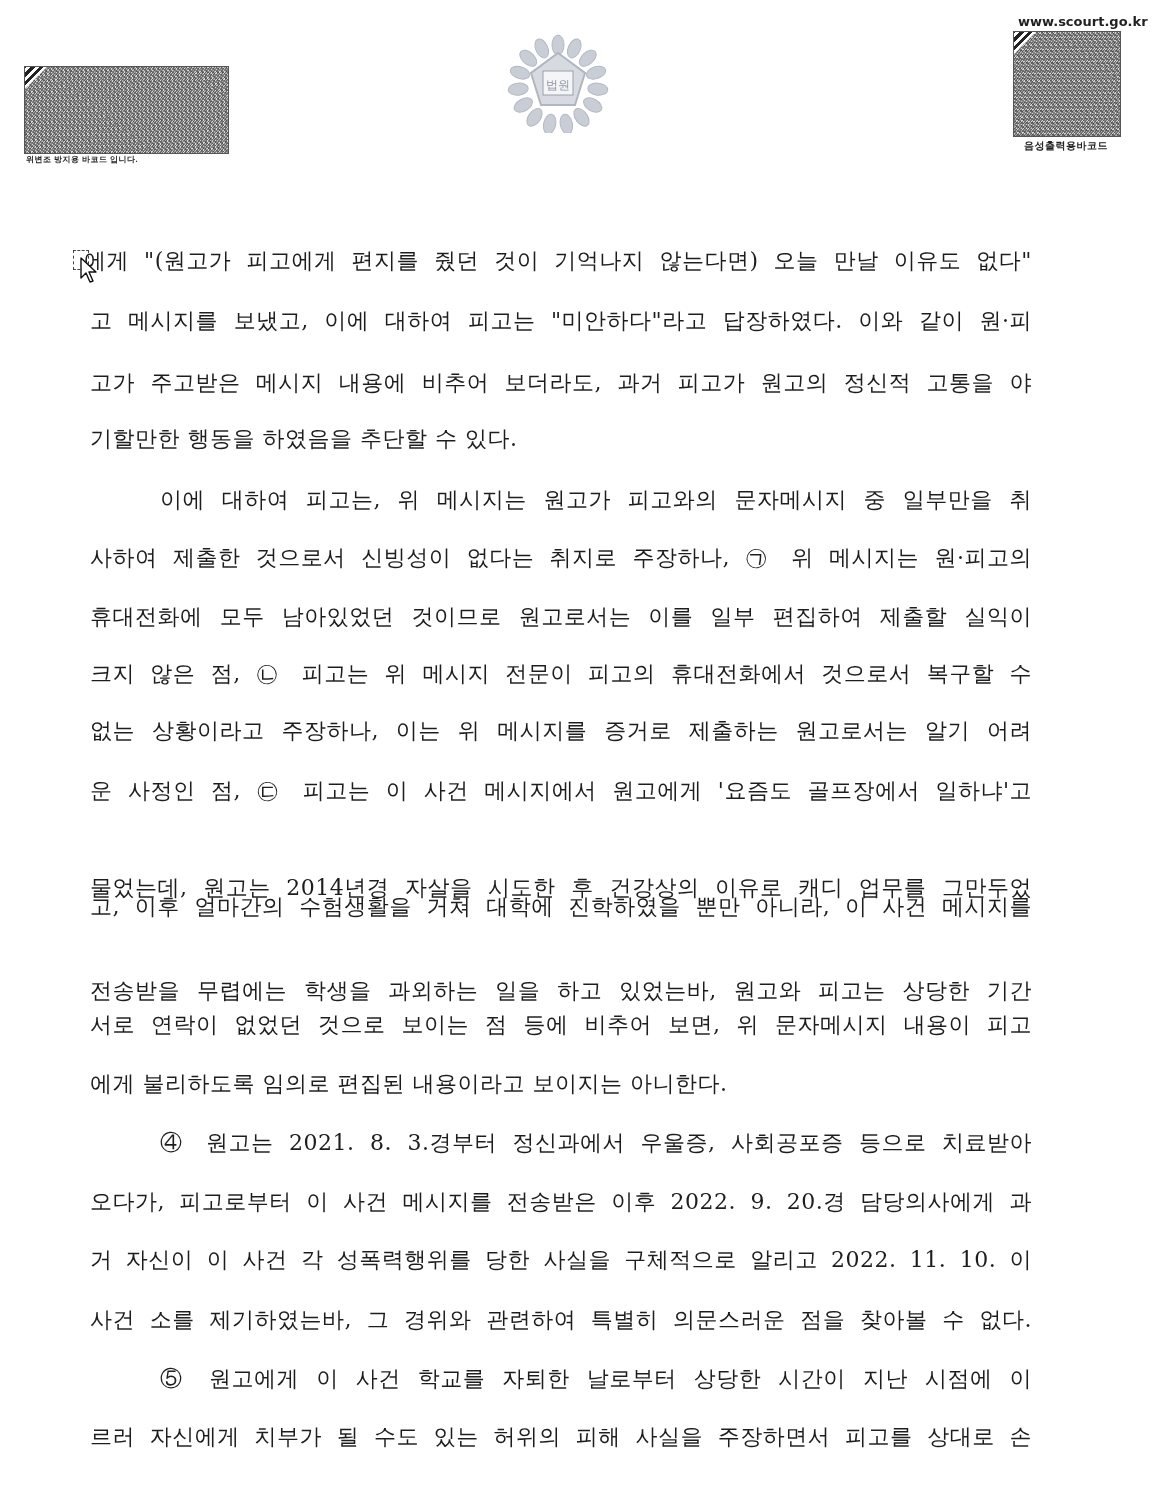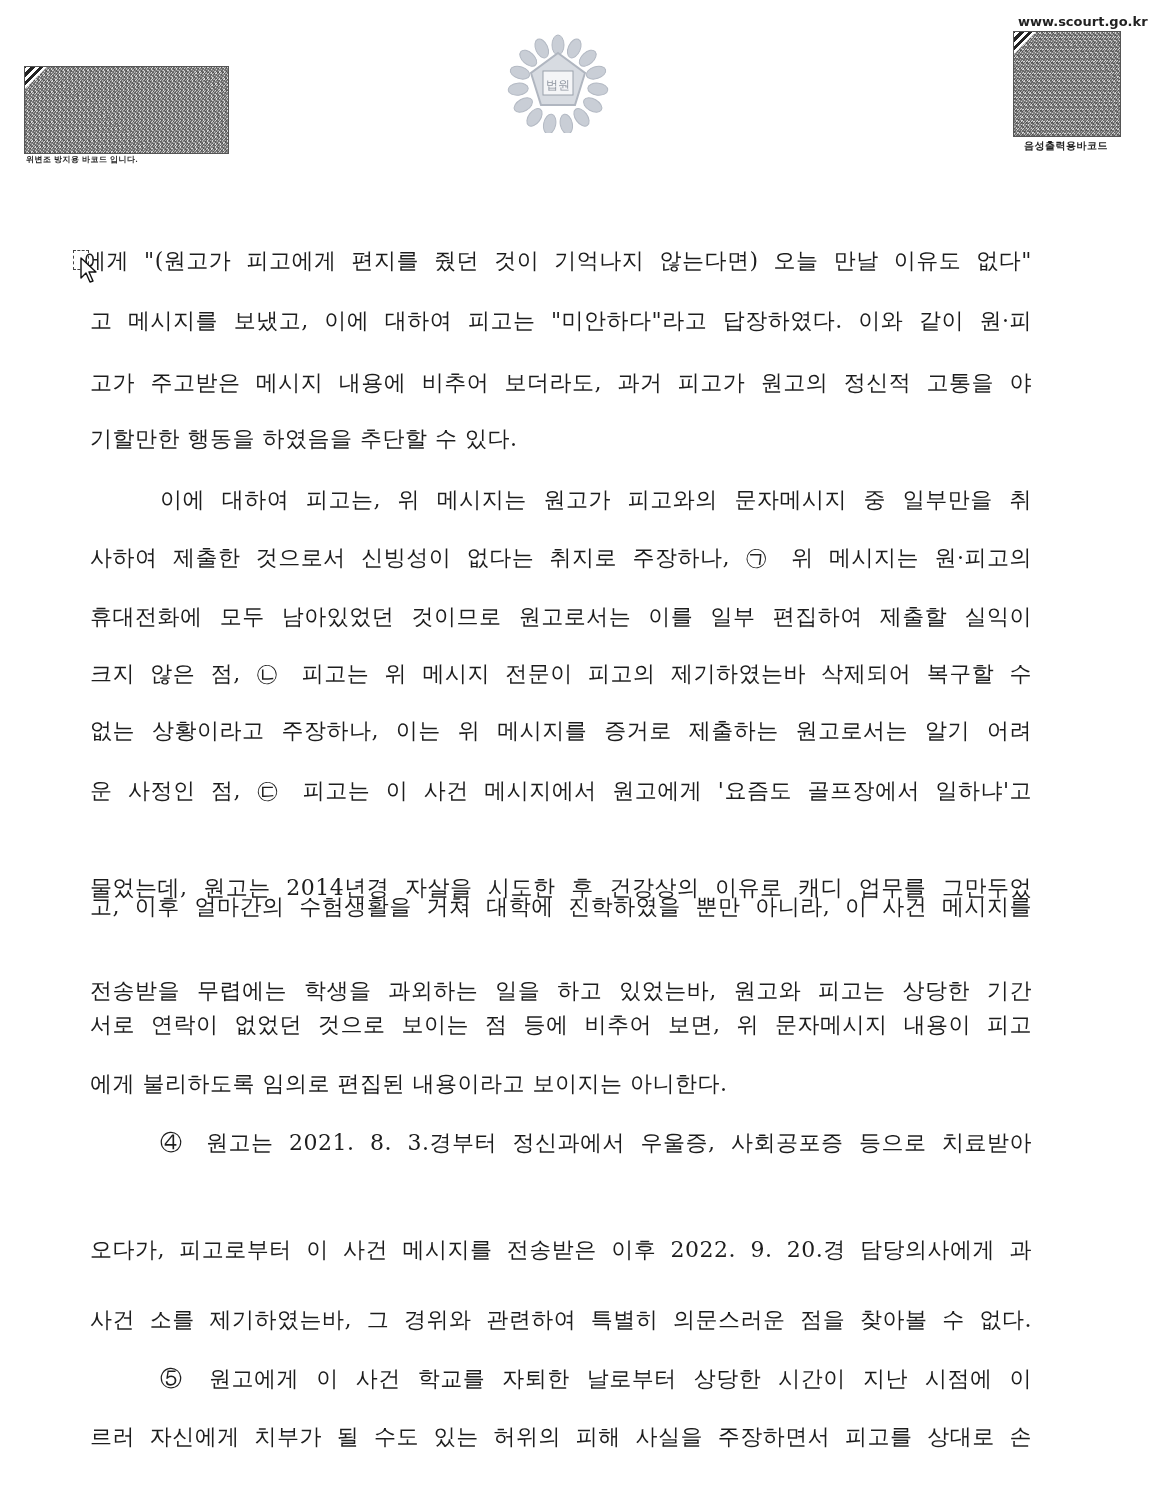--- a/index.html
+++ b/index.html
@@ -120,31 +120,32 @@
   <div class="barcode-right-caption">음성출력용바코드</div>
 
   <div class="text-line first" style="top:246px">에게 "(원고가 피고에게 편지를 줬던 것이 기억나지 않는다면) 오늘 만날 이유도 없다"</div>
   <div class="text-line" style="top:306px">고 메시지를 보냈고, 이에 대하여 피고는 "미안하다"라고 답장하였다. 이와 같이 원·피</div>
   <div class="text-line" style="top:368px">고가 주고받은 메시지 내용에 비추어 보더라도, 과거 피고가 원고의 정신적 고통을 야</div>
   <div class="text-line last" style="top:424px">기할만한 행동을 하였음을 추단할 수 있다.</div>
 
   <div class="text-line indent" style="top:485px">이에 대하여 피고는, 위 메시지는 원고가 피고와의 문자메시지 중 일부만을 취</div>
   <div class="text-line" style="top:543px">사하여 제출한 것으로서 신빙성이 없다는 취지로 주장하나, ㉠ 위 메시지는 원·피고의</div>
   <div class="text-line" style="top:602px">휴대전화에 모두 남아있었던 것이므로 원고로서는 이를 일부 편집하여 제출할 실익이</div>
-  <div class="text-line" style="top:659px">크지 않은 점, ㉡ 피고는 위 메시지 전문이 피고의 제기하였는바 삭제되어 복구할 수</div>
+  <div class="text-line" style="top:659px">크지 않은 점, ㉡ 피고는 위 메시지 전문이 피고의 휴대전화에서 것으로서 복구할 수</div>
   <div class="text-line" style="top:716px">없는 상황이라고 주장하나, 이는 위 메시지를 증거로 제출하는 원고로서는 알기 어려</div>
   <div class="text-line" style="top:776px">운 사정인 점, ㉢ 피고는 이 사건 메시지에서 원고에게 '요즘도 골프장에서 일하냐'고</div>
   <div class="text-line" style="top:873px">물었는데, 원고는 2014년경 자살을 시도한 후 건강상의 이유로 캐디 업무를 그만두었</div>
   <div class="text-line" style="top:892px">고, 이후 얼마간의 수험생활을 거쳐 대학에 진학하였을 뿐만 아니라, 이 사건 메시지를</div>
   <div class="text-line" style="top:976px">전송받을 무렵에는 학생을 과외하는 일을 하고 있었는바, 원고와 피고는 상당한 기간</div>
   <div class="text-line" style="top:1010px">서로 연락이 없었던 것으로 보이는 점 등에 비추어 보면, 위 문자메시지 내용이 피고</div>
   <div class="text-line last" style="top:1069px">에게 불리하도록 임의로 편집된 내용이라고 보이지는 아니한다.</div>
 
   <div class="text-line indent-wide" style="top:1128px">④ 원고는 2021. 8. 3.경부터 정신과에서 우울증, 사회공포증 등으로 치료받아</div>
-  <div class="text-line" style="top:1235px">오다가, 피고로부터 이 사건 메시지를 전송받은 이후 2022. 9. 20.경 담당의사에게 과</div>
+  <div class="text-line" style="top:1187px">오다가, 피고로부터 이 사건 메시지를 전송받은 이후 2022. 9. 20.경 담당의사에게 과</div>
+  <div class="text-line" style="top:1245px">거 자신이 이 사건 각 성폭력행위를 당한 사실을 구체적으로 알리고 2022. 11. 10. 이</div>
   <div class="text-line" style="top:1305px">사건 소를 제기하였는바, 그 경위와 관련하여 특별히 의문스러운 점을 찾아볼 수 없다.</div>
 
   <div class="text-line indent-wide" style="top:1364px">⑤ 원고에게 이 사건 학교를 자퇴한 날로부터 상당한 시간이 지난 시점에 이</div>
   <div class="text-line" style="top:1422px">르러 자신에게 치부가 될 수도 있는 허위의 피해 사실을 주장하면서 피고를 상대로 손</div>
 
   <div class="cursor-box"></div>
   <div class="cursor">
     <svg width="22" height="30" viewBox="0 0 22 30">
       <path d="M2 2 L2 22 L7 17 L11 26 L14 25 L10 16 L17 16 Z" fill="#ffffff" stroke="#111" stroke-width="1.4" stroke-linejoin="round"></path>
     </svg>

